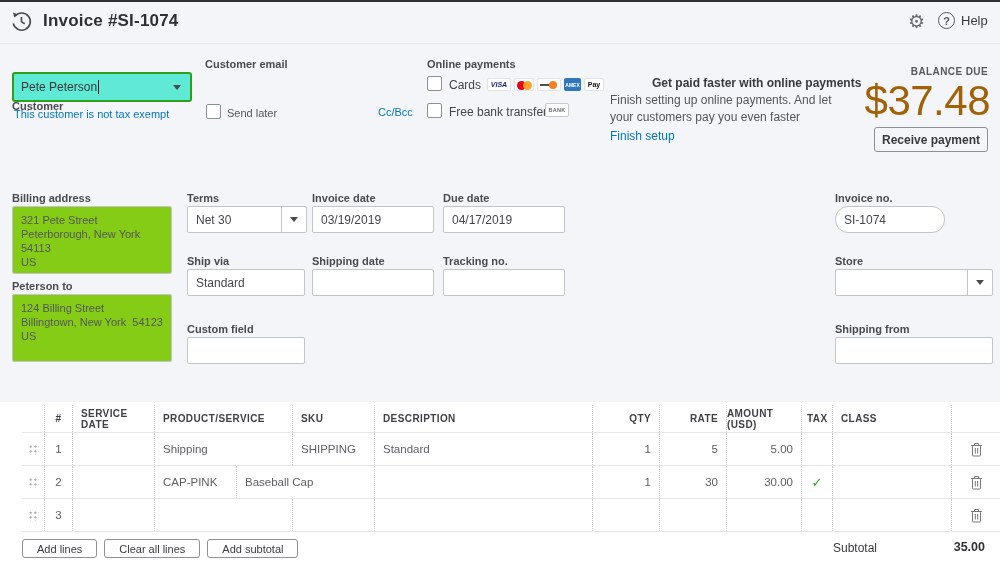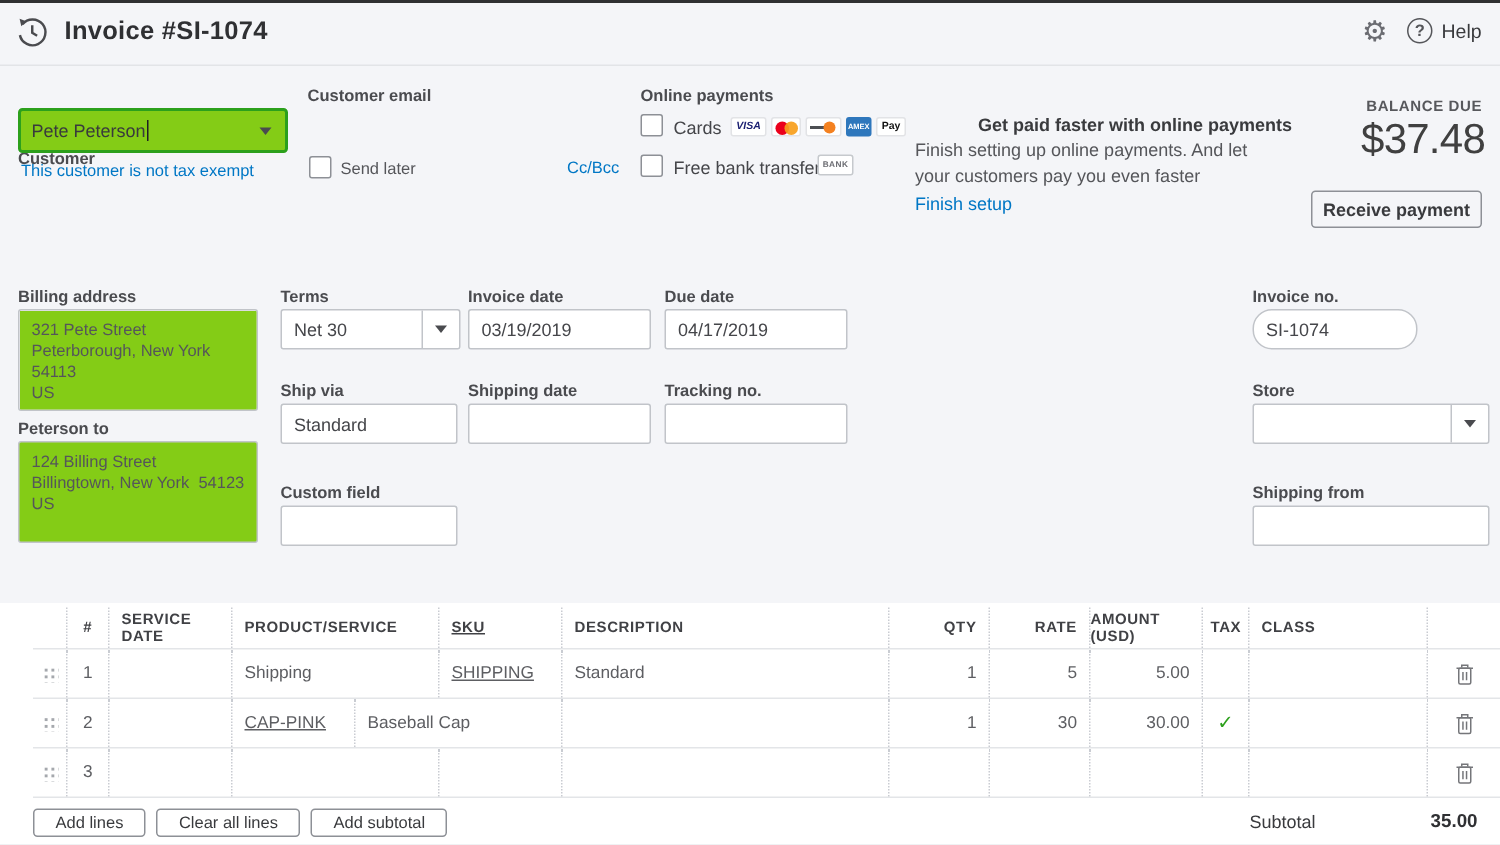--- a/index.html
+++ b/index.html
@@ -23,21 +23,21 @@
   .inp { background:#fff; border:1px solid #c1c4c9; border-radius:2px; height:27px; font-size:12px; color:#45464a; padding:0 8px; font-family:inherit; outline:none; width:100%; }
   .ta { background:#84cc16; border:1px solid #c1c4c9; border-radius:2px; font-size:11px; line-height:14px; color:#55565a; padding:6px 8px; font-family:inherit; resize:none; outline:none; }
   .selbox { background:#fff; border:1px solid #c1c4c9; border-radius:2px; height:27px; display:flex; align-items:center; cursor:pointer; }
   .sel-text { flex:1; padding-left:8px; font-size:12px; color:#45464a; }
   .sel-arrow { width:25px; align-self:stretch; border-left:1px solid #c1c4c9; display:flex; align-items:center; justify-content:center; }
   .tri { width:0; height:0; border-left:4px solid transparent; border-right:4px solid transparent; border-top:5px solid #4a4b4f; }
   .link { color:#0077c5; cursor:pointer; }
   .cbox { width:15px; height:15px; background:#fff; border:1px solid #8d9096; border-radius:2px; cursor:pointer; }
 
   
-  .customer-combo { position:absolute; left:12px; top:72px; width:180px; height:30px; background:#84cc16; border:2px solid #2ca01c; border-radius:3px; display:flex; align-items:center; }
+  .customer-combo { position:absolute; left:12px; top:72px; width:180px; height:30px; background:#5eead4; border:2px solid #2ca01c; border-radius:3px; display:flex; align-items:center; }
   .customer-text { flex:1; padding-left:7px; font-size:12px; color:#393a3d; display:flex; align-items:center; }
   .caret-line { width:1px; height:14px; background:#1f2023; margin-left:1px; }
   .customer-arrow { width:26px; display:flex; align-items:center; justify-content:center; }
 
   
   .badges { display:flex; gap:3px; align-items:center; }
   .badge { height:13px; border-radius:2px; display:flex; align-items:center; justify-content:center; overflow:hidden; }
   .b-visa { width:24px; background:#fff; border:1px solid #e2e3e6; color:#1a1f71; font-weight:700; font-style:italic; font-size:7px; }
   .b-mc { width:20px; background:#fff; border:1px solid #e2e3e6; position:relative; }
   .b-mc i { position:absolute; width:9px; height:9px; border-radius:50%; top:1.5px; }
@@ -49,36 +49,36 @@
   .b-amex { width:17px; background:#2e77bc; color:#fff; font-size:5px; font-weight:700; }
   .b-pay { width:20px; background:#fff; border:1px solid #e2e3e6; color:#111; font-size:7px; font-weight:700; }
   .b-bank { width:24px; height:14px; background:#fff; border:1px solid #c6c9cd; border-radius:2px; color:#6b6c72; font-size:5.5px; font-weight:700; display:flex; align-items:center; justify-content:center; letter-spacing:.3px; }
 
   
   .promo-title { font-size:12px; font-weight:700; color:#393a3d; }
   .promo-line { font-size:12px; color:#55565a; }
 
   
   .bal-label { position:absolute; right:12px; top:66px; font-size:10px; font-weight:600; color:#57585c; letter-spacing:.4px; }
-  .bal-amount { position:absolute; right:10px; top:77px; font-size:28px; font-weight:500; color:#404040; letter-spacing:-.5px; }
+  .bal-amount { position:absolute; right:10px; top:77px; font-size:42px; font-weight:500; color:#a16207; letter-spacing:-.5px; }
   .receive-btn { position:absolute; right:12px; top:127px; width:114px; height:25px; border:1px solid #8d9096; border-radius:3px; background:transparent; font-size:12px; font-weight:600; color:#393a3d; font-family:inherit; cursor:pointer; }
 
   
   .tablewrap { position:absolute; left:0; top:402px; right:0; bottom:0; background:#fff; }
   .grid { position:absolute; left:22px; top:3px; right:0; }
   .t-row { display:flex; align-items:stretch; border-bottom:1px solid #e3e5e8; }
   .t-head { height:28px; }
   .t-body { height:33px; }
   .cell { display:flex; align-items:center; border-right:1px dotted #c9ccd2; font-size:11.5px; color:#5d5e62; padding-left:8px; }
   .t-head .cell { font-size:10px; font-weight:700; color:#404145; letter-spacing:.4px; }
   .c-drag { width:23px; padding-left:0; justify-content:center; cursor:grab; }
   .c-num { width:28px; padding-left:0; justify-content:center; }
   .c-sd { width:82px; }
   .c-prod { width:138px; }
-  .c-sku { width:82px;text-decoration:underline; }
+  .c-sku { width:82px; }
   .c-desc { width:218px; }
   .c-qty { width:67px; }
   .c-rate { width:67px; }
   .c-amt { width:75px; }
   .c-tax { width:31px; padding-left:5px; }
   .c-class { width:119px; }
   .c-trash { width:48px; border-right:none; justify-content:center; padding-left:0; cursor:pointer; }
   .num-cell { justify-content:flex-end; padding-right:8px; padding-left:0; }
   .check-cell { color:#2ca01c; font-size:13px; font-weight:700; justify-content:center; padding-left:0; }
   .dots { width:11px; height:11px; background-image:radial-gradient(circle,#a5a8ad 1.1px,transparent 1.2px); background-size:4.5px 4.5px; background-position:.5px .5px; }

